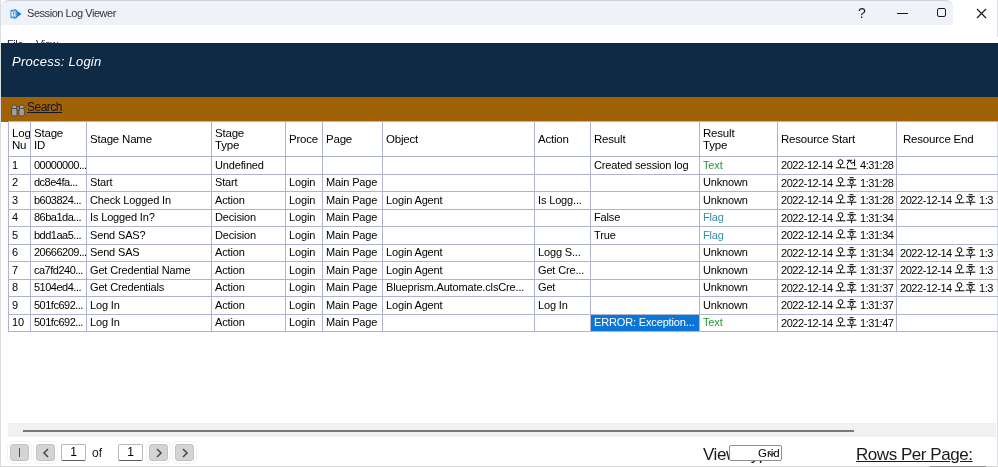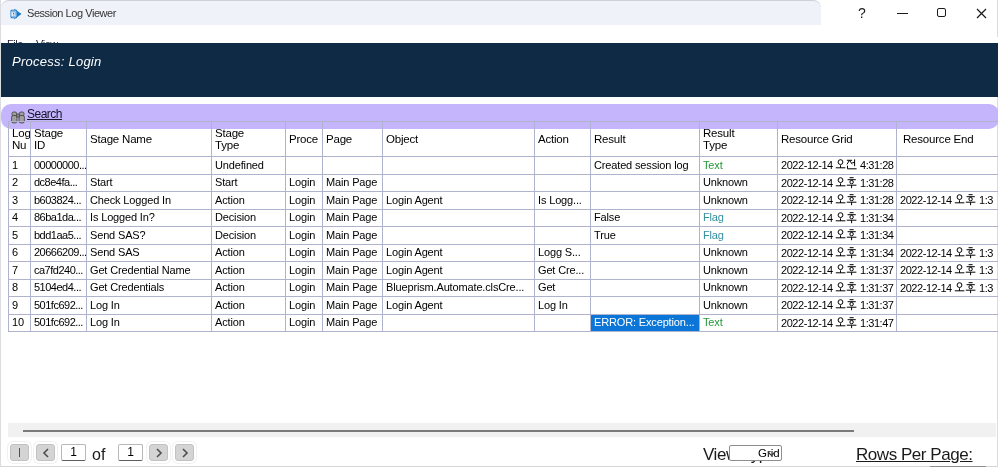--- a/index.html
+++ b/index.html
@@ -1,36 +1,36 @@
 <!DOCTYPE html>
 <html><head>
 <meta charset="utf-8">
 <style>
   * { margin:0; padding:0; box-sizing:border-box; }
   html,body { width:998px; height:467px; background:#fff; overflow:hidden;
     font-family:"Liberation Sans", sans-serif; }
   #win { position:relative; width:998px; height:467px; background:#fff;
     border-left:1px solid #dadce0; border-right:1px solid #dadce0; border-bottom:1px solid #d6d6d6; }
   
-  #titlebar { position:absolute; left:0; top:0; width:820px; height:25px;
+  #titlebar { position:absolute; left:0; top:0; width:952px; height:25px;
     background:#eff3f9; border-top:1px solid #cdd2d9; border-radius:8px 8px 0 0; }
   #appicon { position:absolute; left:9px; top:7px; }
   #apptitle { position:absolute; left:26px; top:6px; font-size:11px; letter-spacing:-0.45px; color:#333; }
   .tbtn { position:absolute; top:0; width:40px; height:25px; text-align:center;
     font-size:14px; color:#1a1a1a; line-height:25px; }
   
   #menubar { position:absolute; left:0; top:37px; width:998px; height:18px; background:#fff; }
   .menu { position:absolute; top:1px; font-size:11px; letter-spacing:-0.45px; color:#1f1f33; }
   
   #navy { position:absolute; left:0; top:43px; width:998px; height:54px; background:#0e2a45;
     color:#fff; font-size:13px; letter-spacing:0.25px; }
   #navy .l1 { position:absolute; left:11px; top:11px;font-style:italic; }
   #navy .l2 { position:absolute; left:11px; top:30px; letter-spacing:0.45px; }
   
-  #searchrow { position:absolute; left:0; top:104px; width:998px; height:25px; background:#c4b5fd;border-radius:10px; }
+  #searchrow { position:absolute; left:0; top:97px; width:998px; height:25px; background:#a16207; }
   #bino { position:absolute; left:10px; top:6px; }
   #searchlink { position:absolute; left:26px; top:3px; font-size:12px; letter-spacing:-0.5px; color:#14142a;
     text-decoration:underline; }
   
   #grid { position:absolute; left:7px; top:121px; }
   table { border-collapse:collapse; table-layout:fixed; width:991px; }
   td,th { border:1px solid #b0b3cd; overflow:hidden; white-space:nowrap;
     font-size:11px; letter-spacing:-0.15px; font-weight:normal; color:#000; text-align:left;
     padding:0 0 0 3px; vertical-align:middle; line-height:1.05; }
   th { font-size:11.5px; letter-spacing:-0.2px; }
@@ -146,21 +146,21 @@
       <th>Log<br>Nu</th>
             <th>Stage<br>ID</th>
             <th>Stage Name</th>
             <th>Stage<br>Type</th>
       <th>Proce</th>
             <th>Page</th>
             <th>Object</th>
             <th>Action</th>
             <th>Result</th>
       <th>Result<br>Type</th>
-            <th>Resource Grid</th>
+            <th>Resource Start</th>
             <th style="padding-left:6px">Resource End</th>
     </tr>
     <tr class="r0">
             <td>1</td>
             <td>00000000...</td>
             <td></td>
             <td>Undefined</td>
             <td></td>
             <td></td>
             <td></td>
@@ -362,21 +362,21 @@
 
   <div class="pbtn" style="left:9px;">
       <div style="width:1.6px;height:9px;background:#4e4e4e;margin:3px auto 0;"></div>
     </div>
   <div class="pbtn" style="left:35px;">
       <svg width="8" height="10" viewBox="0 0 8 10">
         <path d="M6 1 L2 5 L6 9" stroke="#4e4e4e" stroke-width="1.6" fill="none"></path>
       </svg>
     </div>
   <div class="pbox" style="left:60px;">1</div>
-  <div class="blabel" style="left:91px;top:446px;font-size:16px;letter-spacing:0;">of</div>
+  <div class="blabel" style="left:91px;top:446px;font-size:12px;letter-spacing:0;">of</div>
   <div class="pbox" style="left:117px;">1</div>
   <div class="pbtn" style="left:148px;">
       <svg width="8" height="10" viewBox="0 0 8 10">
         <path d="M2 1 L6 5 L2 9" stroke="#4e4e4e" stroke-width="1.6" fill="none"></path>
       </svg>
     </div>
   <div class="pbtn" style="left:174px;">
       <svg width="8" height="10" viewBox="0 0 8 10">
         <path d="M2 1 L6 5 L2 9" stroke="#4e4e4e" stroke-width="1.6" fill="none"></path>
       </svg>

